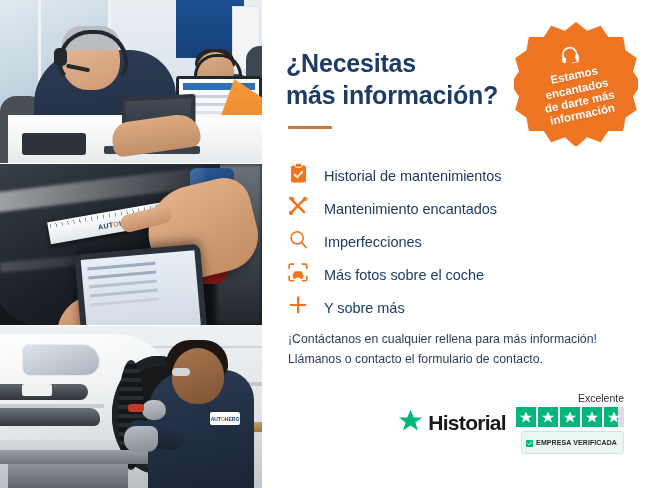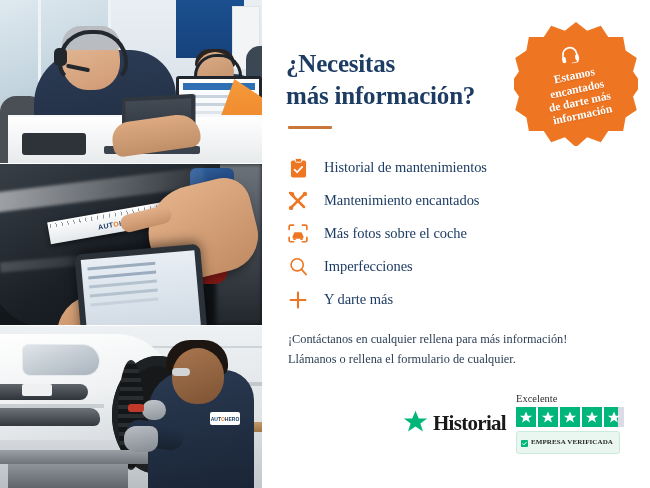--- a/index.html
+++ b/index.html
@@ -373,21 +373,20 @@
     position:absolute; right: 118px; top: 78px; width: 16px; height: 8px;
     background:#c0392b; border-radius:3px;
   }
 
   
   .content {
     position: relative;
     flex: 1 1 auto;
     padding: 48px 28px 0 24px;
     box-sizing: border-box;
-    font-family: Liberation Serif, serif;
   }
   .headline {
     font-size: 25px;
     line-height: 1.26;
     font-weight: bold;
     color: #1d3c63;
     letter-spacing: -0.2px;
     margin: 0;
     max-width: 240px;
   }
@@ -436,21 +435,21 @@
   }
 
   
   .features {
     list-style: none;
     margin: 22px 0 0 0;
     padding: 0;
   }
   .feature {
     display: flex;
-    align-items: center;
+    align-items: flex-end;
     height: 33px;
   }
   .feature-icon {
     width: 24px;
     min-width: 24px;
     height: 22px;
     display: flex;
     align-items: center;
     justify-content: center;
     margin-right: 14px;
@@ -482,21 +481,21 @@
   }
   .tp-logo {
     display: flex; align-items: center; gap: 5px;
   }
   .tp-name {
     font-size: 21px;
     font-weight: bold;
     color: #191919;
     letter-spacing: -0.7px;
   }
-  .tp-right { text-align: left; }
+  .tp-right { text-align: right; }
   .tp-excelente {
     font-size: 10.5px;
     color: #2d2d2d;
     margin-bottom: 3px;
   }
   .tp-stars { display: flex; gap: 2px; }
   .tp-star {
     width: 20px; height: 20px;
     background: #00b67a;
     display: flex; align-items: center; justify-content: center;
@@ -665,58 +664,58 @@
             <path d="M2.2 2.2 l3.2 .4 l.5 3.1" stroke="#ee7521" stroke-width="2.6" fill="none" stroke-linecap="round" stroke-linejoin="round"></path>
             <circle cx="18.6" cy="3.2" r="2.4" fill="#ee7521"></circle>
             <circle cx="3.4" cy="18.6" r="2.4" fill="#ee7521"></circle>
           </svg>
         </span>
         <span class="feature-label">Mantenimiento encantados</span>
       </li>
 
       <li class="feature">
         <span class="feature-icon">
+          <svg width="19" height="19" viewBox="0 0 20 20">
+            <circle cx="8.6" cy="8.2" r="6.4" stroke="#ee7521" stroke-width="1.7" fill="none"></circle>
+            <path d="M13.4 13.2 L18 18.4" stroke="#ee7521" stroke-width="1.9" stroke-linecap="round"></path>
+          </svg>
+        </span>
+        <span class="feature-label">Imperfecciones</span>
+      </li>
+
+      <li class="feature">
+        <span class="feature-icon">
           <svg width="20" height="19" viewBox="0 0 22 21">
             <path d="M1.2 6.2 V2.6 a1.4 1.4 0 0 1 1.4-1.4 H6.2" stroke="#ee7521" stroke-width="1.8" fill="none" stroke-linecap="round"></path>
             <path d="M15.8 1.2 H19.4 a1.4 1.4 0 0 1 1.4 1.4 V6.2" stroke="#ee7521" stroke-width="1.8" fill="none" stroke-linecap="round"></path>
             <path d="M20.8 14.6 V18.2 a1.4 1.4 0 0 1-1.4 1.4 H15.8" stroke="#ee7521" stroke-width="1.8" fill="none" stroke-linecap="round"></path>
             <path d="M6.2 19.6 H2.6 a1.4 1.4 0 0 1-1.4-1.4 V14.6" stroke="#ee7521" stroke-width="1.8" fill="none" stroke-linecap="round"></path>
             <path d="M5.4 13.2 l1.1 -3 a1.5 1.5 0 0 1 1.4 -1 h6.2 a1.5 1.5 0 0 1 1.4 1 l1.1 3 z" fill="#ee7521"></path>
             <rect x="5" y="12.8" width="12" height="3.6" rx="1.1" fill="#ee7521"></rect>
             <rect x="5.9" y="16" width="2.6" height="1.7" rx="0.7" fill="#ee7521"></rect>
             <rect x="13.5" y="16" width="2.6" height="1.7" rx="0.7" fill="#ee7521"></rect>
           </svg>
         </span>
         <span class="feature-label">Más fotos sobre el coche</span>
       </li>
 
       <li class="feature">
         <span class="feature-icon">
-          <svg width="19" height="19" viewBox="0 0 20 20">
-            <circle cx="8.6" cy="8.2" r="6.4" stroke="#ee7521" stroke-width="1.7" fill="none"></circle>
-            <path d="M13.4 13.2 L18 18.4" stroke="#ee7521" stroke-width="1.9" stroke-linecap="round"></path>
-          </svg>
-        </span>
-        <span class="feature-label">Imperfecciones</span>
-      </li>
-
-      <li class="feature">
-        <span class="feature-icon">
           <svg width="18" height="18" viewBox="0 0 18 18">
             <path d="M9 1.6 V16.4 M1.6 9 H16.4" stroke="#ee7521" stroke-width="2.1" stroke-linecap="round"></path>
           </svg>
         </span>
-        <span class="feature-label">Y darte más</span>
+        <span class="feature-label">Y sobre más</span>
       </li>
 
     </ul>
 
     <p class="cta">
       <span>¡Contáctanos en cualquier rellena para más información!</span>
-      <span>Llámanos o rellena el formulario de cualquier.</span>
+      <span>Llámanos o contacto el formulario de contacto.</span>
     </p>
 
     <div class="trust">
       <div class="tp-logo">
         <span>
           <svg width="25" height="24" viewBox="0 0 24 23">
             <path d="M12 0.6 L15.1 8.1 L23.2 8.1 L16.7 12.9 L19.2 20.6 L12 15.9 L4.8 20.6 L7.3 12.9 L0.8 8.1 L8.9 8.1 Z" fill="#00b67a"></path>
           </svg>
         </span>
         <span class="tp-name">Historial</span>

